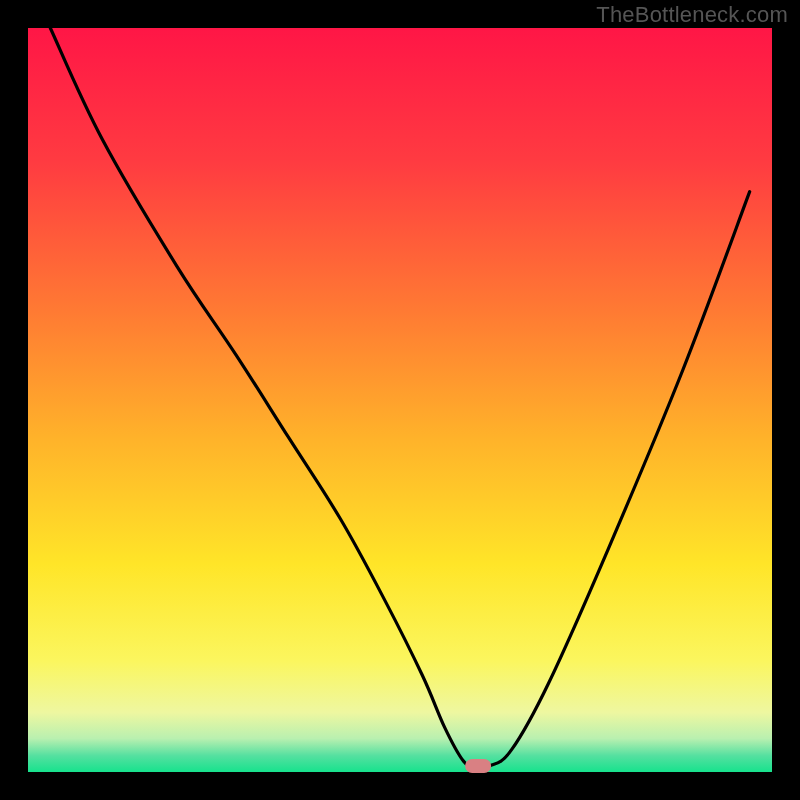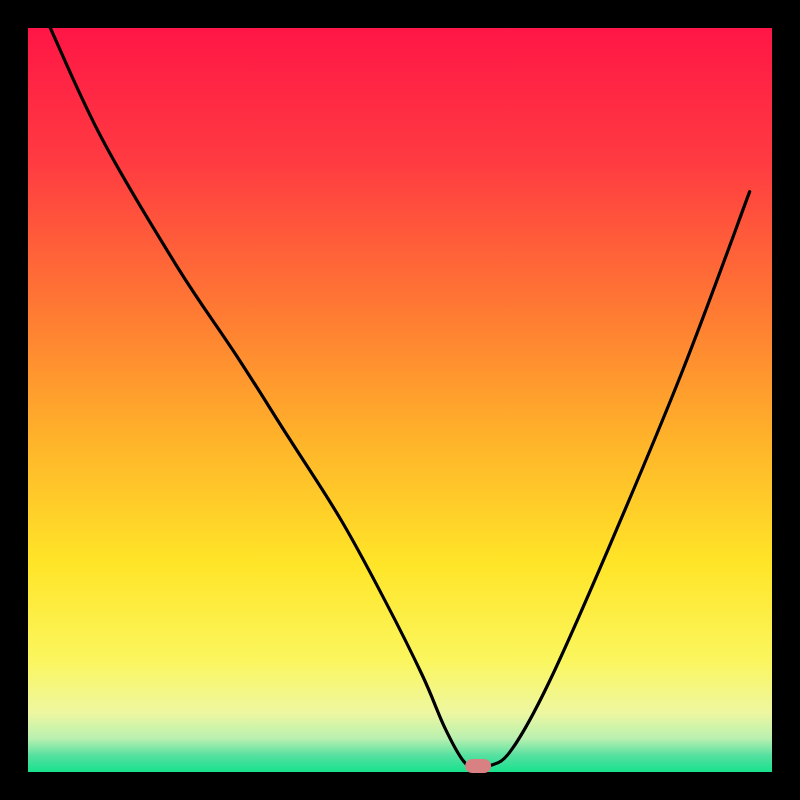--- a/index.html
+++ b/index.html
@@ -22,20 +22,21 @@
     font-weight: 500;
     letter-spacing: 0.2px;
     z-index: 3;
   }
   svg { display: block; }
 </style>
 </head>
 <body>
 
 <div class="wrap">
+  <div class="watermark">TheBottleneck.com</div>
   <svg id="chart-svg" width="800" height="800" viewBox="0 0 800 800">
     <defs>
       <linearGradient id="bg-grad" x1="0" y1="0" x2="0" y2="1">
           <stop offset="0%" stop-color="#ff1646"></stop>
           <stop offset="18%" stop-color="#ff3b41"></stop>
           <stop offset="38%" stop-color="#ff7a33"></stop>
           <stop offset="55.00000000000001%" stop-color="#ffb22a"></stop>
           <stop offset="72%" stop-color="#ffe528"></stop>
           <stop offset="85%" stop-color="#fbf65e"></stop>
           <stop offset="92%" stop-color="#eef7a0"></stop>

